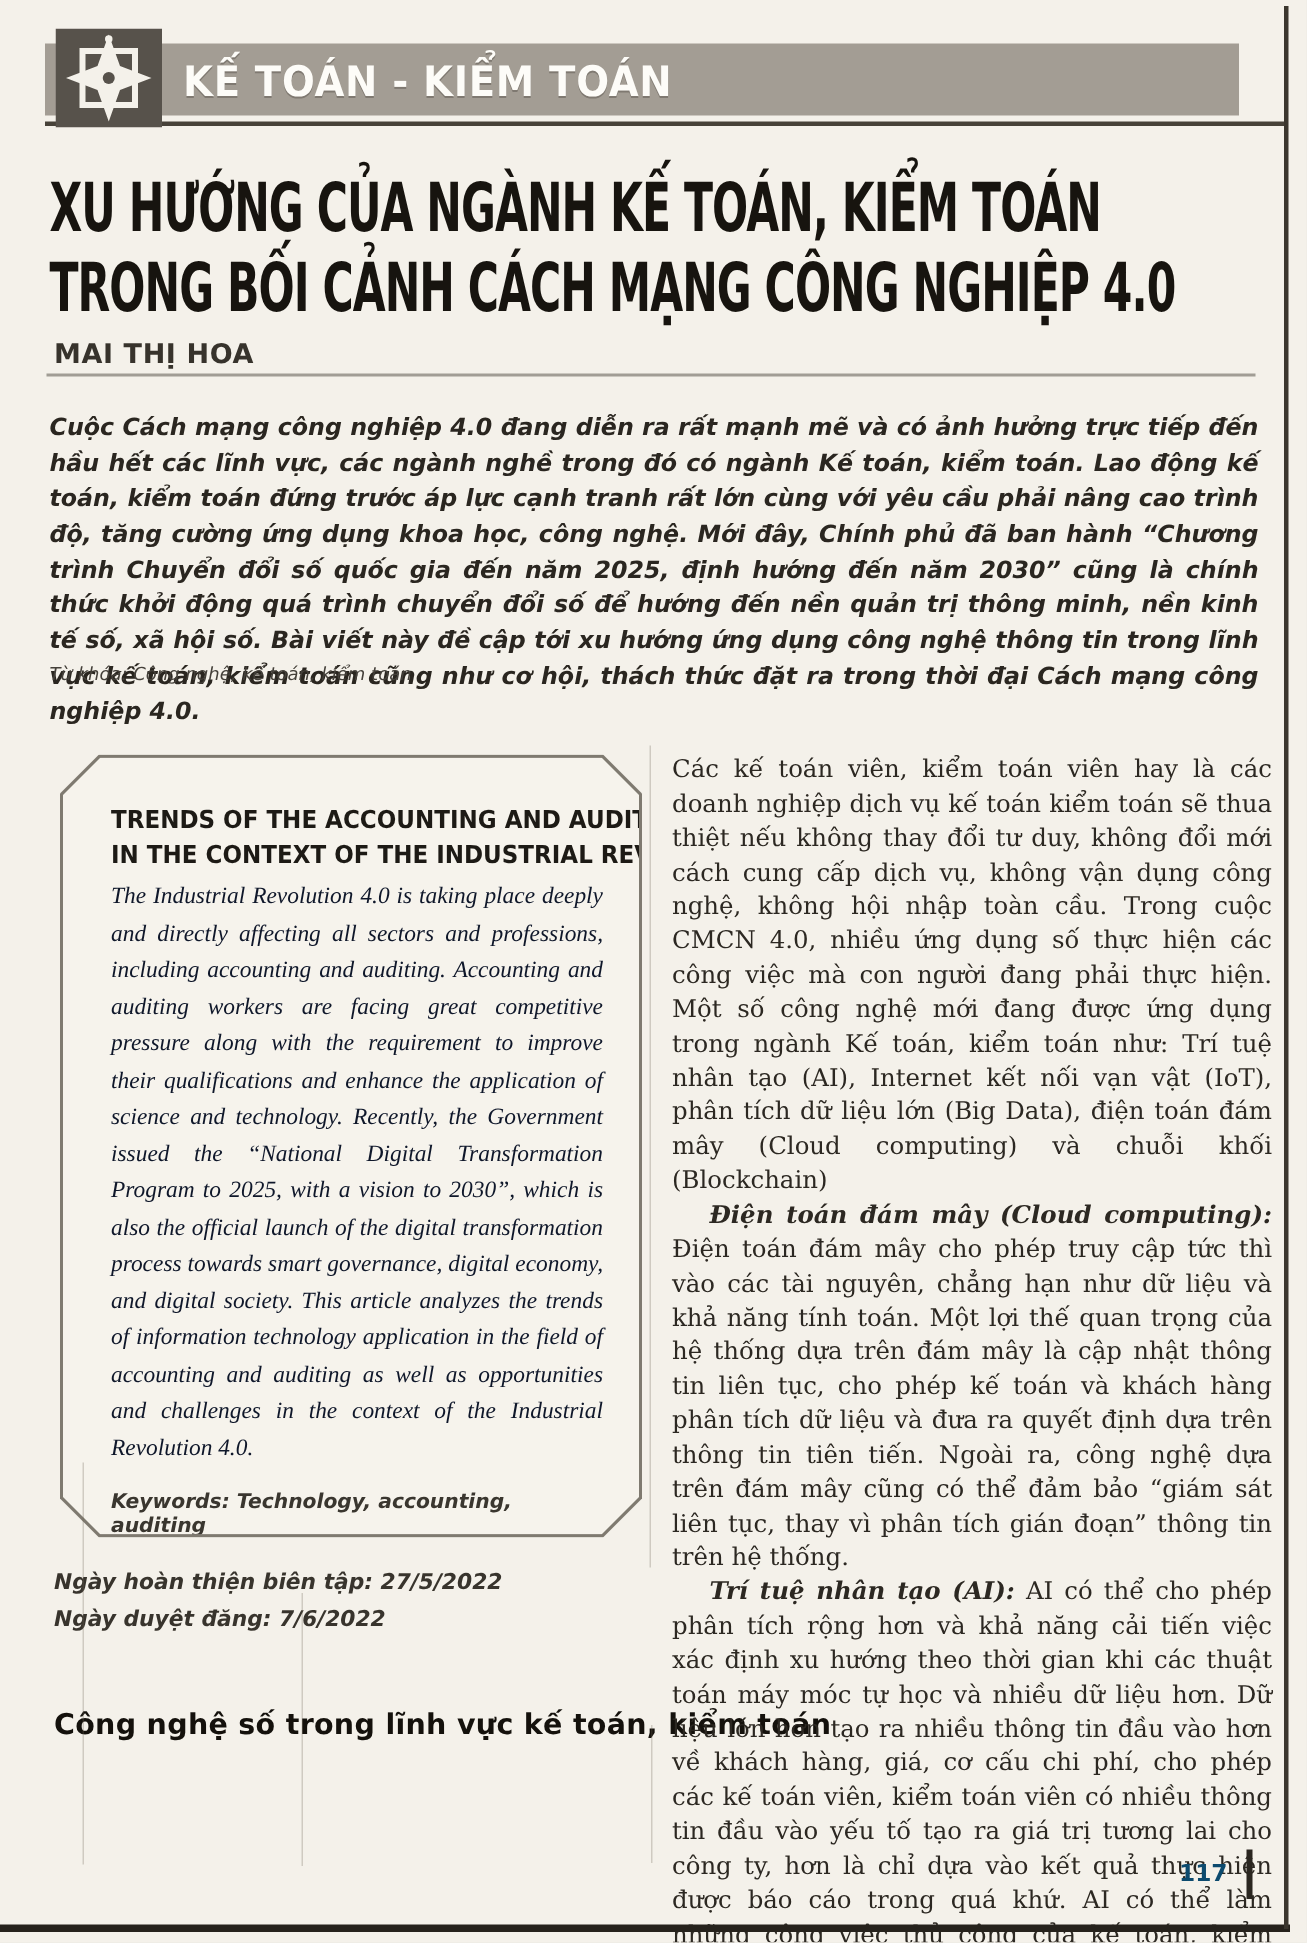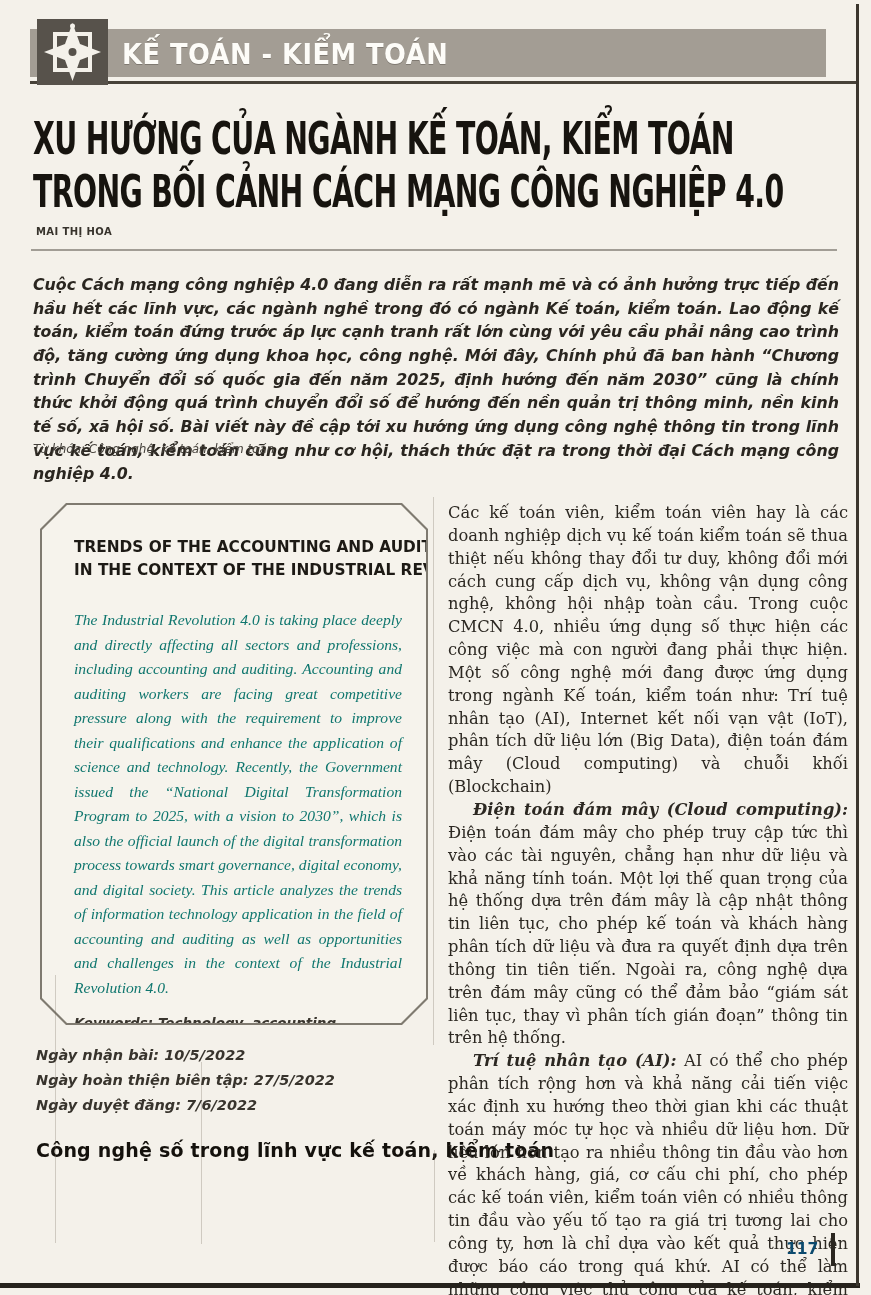--- a/index.html
+++ b/index.html
@@ -12,21 +12,21 @@
   .logo{position:absolute;left:37px;top:19px;width:71px;height:66px;}
   .band-label{position:absolute;left:122px;top:38px;color:#fdfcf8;font-weight:700;font-size:28px;
     white-space:nowrap;display:inline-block;transform:scaleX(.92);transform-origin:0 50%;
     letter-spacing:.5px;text-shadow:0 1px 0 rgba(60,55,48,.35);}
 
   
   .title{position:absolute;left:33px;top:112px;width:820px;color:#17140f;}
   .title .tline{display:block;height:53px;text-align:right;}
   .title .tline span{display:inline-block;white-space:nowrap;transform:scaleX(.63);
     transform-origin:0 50%;font-weight:700;font-size:45px;letter-spacing:-1px;line-height:53px;}
-  .author{position:absolute;left:36px;top:226px;font-size:10px;font-weight:700;
+  .author{position:absolute;left:36px;top:226px;font-size:18px;font-weight:700;
     letter-spacing:.4px;color:#37332c;}
 
   
   .rule-abs{position:absolute;left:31px;top:249px;width:806px;height:2px;background:#5d574e;opacity:.55;}
   .abstract-vi{position:absolute;left:33px;top:257px;width:806px;font-weight:700;font-style:italic;
     font-size:15.8px;line-height:23.7px;text-align:justify;color:#2a2620;}
   .keywords-vi{position:absolute;left:33px;top:430px;font-style:italic;font-size:12px;color:#44403a;}
   .col-right{position:absolute;left:448px;top:502px;width:400px;}
 
   
@@ -35,22 +35,22 @@
       calc(100% - 26px) 100%,26px 100%,0 calc(100% - 26px),0 26px);
     filter:drop-shadow(4px 4px 0 rgba(70,64,54,.18));}
   .box-inner{position:absolute;left:2px;top:2px;right:2px;bottom:2px;background:#f6f3ec;
     clip-path:polygon(25px 0,calc(100% - 25px) 0,100% 25px,100% calc(100% - 25px),
       calc(100% - 25px) 100%,25px 100%,0 calc(100% - 25px),0 25px);
     box-sizing:border-box;padding:30px 24px 18px 32px;}
   .box-title{color:#1d1a15;}
   .box-title span{display:inline-block;transform:scaleX(.93);transform-origin:0 50%;
     white-space:nowrap;font-weight:700;font-size:16.5px;line-height:23px;}
   .box-author{margin-top:13px;font-weight:700;font-size:19px;color:#211e18;}
-  .box-abstract{margin-top:27px;font-family:"Liberation Serif",serif;font-style:italic;
-    font-size:15.6px;line-height:24.5px;text-align:justify;color:#0f766e;}
+  .box-abstract{margin-top:5px;font-family:"Liberation Serif",serif;font-style:italic;
+    font-size:15.6px;line-height:24.5px;text-align:justify;color:#0f172a;}
   .box-keywords{margin-top:15px;font-weight:700;font-style:italic;font-size:13.5px;color:#3a362f;}
 
   
   .dates{position:absolute;left:36px;top:1043px;font-style:italic;font-weight:700;
     font-size:14.5px;line-height:25px;color:#38342d;}
 
   
   .section-heading{position:absolute;left:36px;top:1139px;font-weight:700;font-size:19px;
     letter-spacing:.2px;color:#14110c;}
   .left-para{position:absolute;left:33px;top:1178px;width:400px;font-family:"DejaVu Serif",serif;
@@ -111,21 +111,20 @@
       <div class="box-title">
         <span>TRENDS OF THE ACCOUNTING AND AUDITING INDUSTRY</span><br>
         <span>IN THE CONTEXT OF THE INDUSTRIAL REVOLUTION 4.0</span>
       </div>
       <div class="box-abstract">The Industrial Revolution 4.0 is taking place deeply and directly affecting all sectors and professions, including accounting and auditing. Accounting and auditing workers are facing great competitive pressure along with the requirement to improve their qualifications and enhance the application of science and technology. Recently, the Government issued the “National Digital Transformation Program to 2025, with a vision to 2030”, which is also the official launch of the digital transformation process towards smart governance, digital economy, and digital society. This article analyzes the trends of information technology application in the field of accounting and auditing as well as opportunities and challenges in the context of the Industrial Revolution 4.0.</div>
       <div class="box-keywords">Keywords: Technology, accounting, auditing</div>
     </div>
   </div>
 
   <div class="dates">
-    <div>Ngày nhận bài: 10/5/2022</div>
     <div>Ngày hoàn thiện biên tập: 27/5/2022</div>
     <div>Ngày duyệt đăng: 7/6/2022</div>
   </div>
 
   <div class="section-heading">Công nghệ số trong lĩnh vực kế toán, kiểm toán</div>
 
   <div class="col-right body-text">
     <p><span class="lead"></span><span>Các kế toán viên, kiểm toán viên hay là các doanh nghiệp dịch vụ kế toán kiểm toán sẽ thua thiệt nếu không thay đổi tư duy, không đổi mới cách cung cấp dịch vụ, không vận dụng công nghệ, không hội nhập toàn cầu. Trong cuộc CMCN 4.0, nhiều ứng dụng số thực hiện các công việc mà con người đang phải thực hiện. Một số công nghệ mới đang được ứng dụng trong ngành Kế toán, kiểm toán như: Trí tuệ nhân tạo (AI), Internet kết nối vạn vật (IoT), phân tích dữ liệu lớn (Big Data), điện toán đám mây (Cloud computing) và chuỗi khối (Blockchain)</span></p>
     <p class="indent"><span class="lead">Điện toán đám mây (Cloud computing):</span><span> Điện toán đám mây cho phép truy cập tức thì vào các tài nguyên, chẳng hạn như dữ liệu và khả năng tính toán. Một lợi thế quan trọng của hệ thống dựa trên đám mây là cập nhật thông tin liên tục, cho phép kế toán và khách hàng phân tích dữ liệu và đưa ra quyết định dựa trên thông tin tiên tiến. Ngoài ra, công nghệ dựa trên đám mây cũng có thể đảm bảo “giám sát liên tục, thay vì phân tích gián đoạn” thông tin trên hệ thống.</span></p>
     <p class="indent"><span class="lead">Trí tuệ nhân tạo (AI):</span><span> AI có thể cho phép phân tích rộng hơn và khả năng cải tiến việc xác định xu hướng theo thời gian khi các thuật toán máy móc tự học và nhiều dữ liệu hơn. Dữ liệu lớn hơn tạo ra nhiều thông tin đầu vào hơn về khách hàng, giá, cơ cấu chi phí, cho phép các kế toán viên, kiểm toán viên có nhiều thông tin đầu vào yếu tố tạo ra giá trị tương lai cho công ty, hơn là chỉ dựa vào kết quả thực hiện được báo cáo trong quá khứ. AI có thể làm những công việc thủ công của kế toán, kiểm toán như thu thập, xử lý, tính toán số liệu, tuy nhiên với các công đoạn như phân tích, xử lý tình huống thì</span></p>

